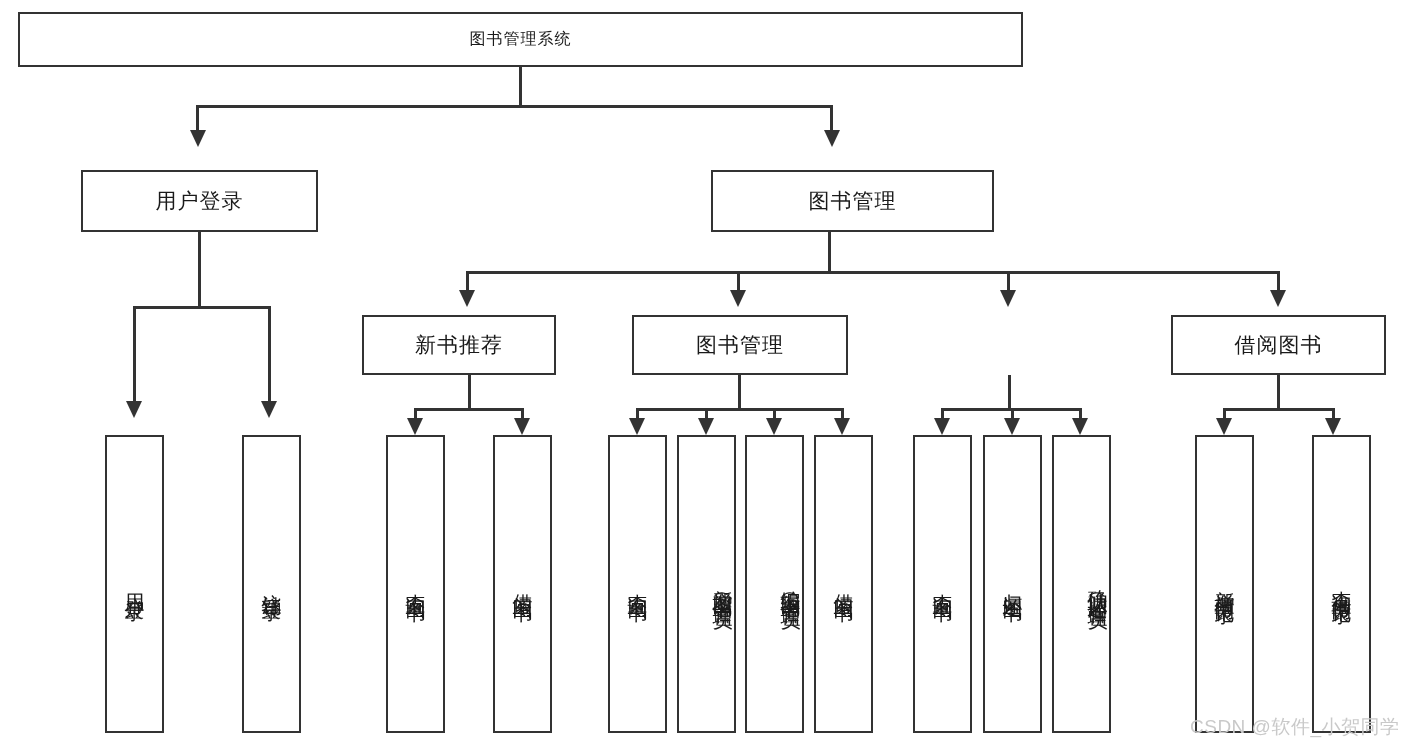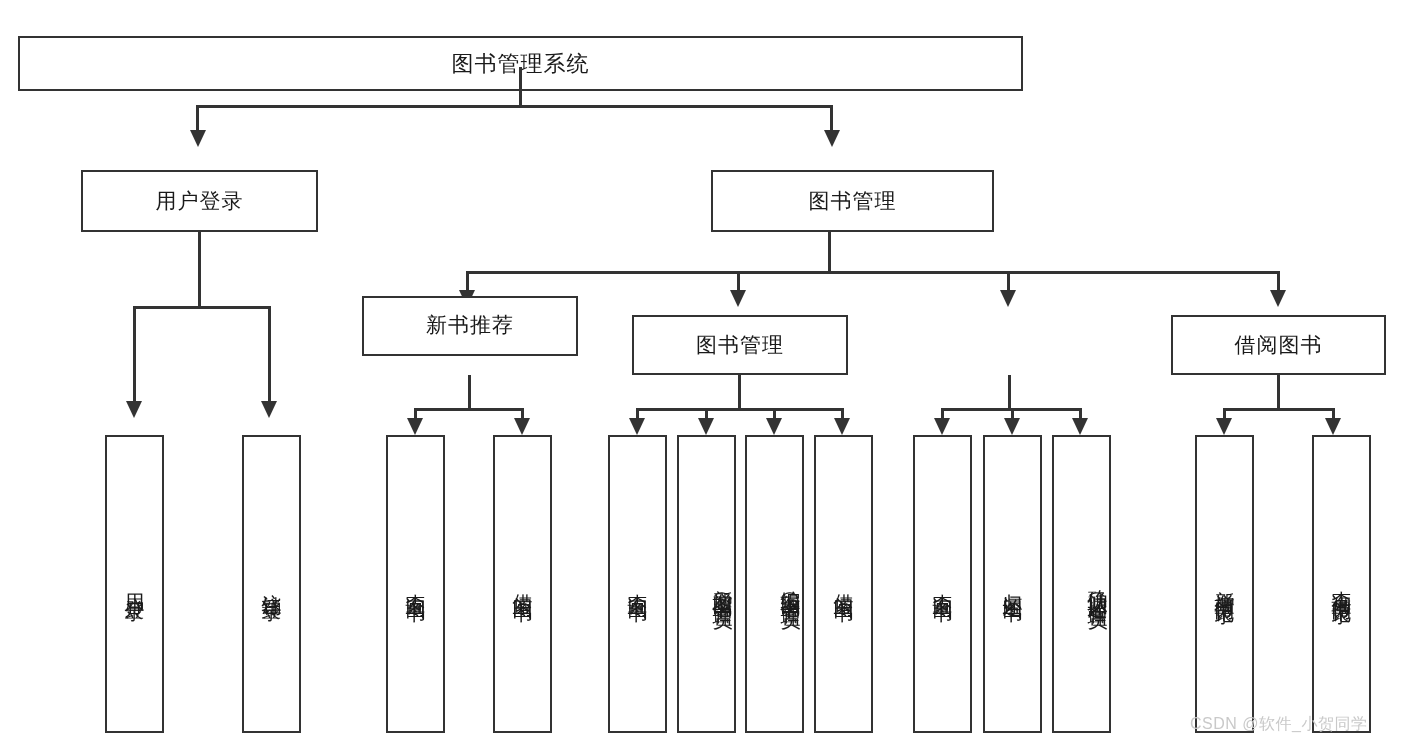--- a/index.html
+++ b/index.html
@@ -26,23 +26,22 @@
     align-items: center;
     justify-content: center;
     color: #1a1a1a;
   }
   .node-h {
     font-size: 21px;
     letter-spacing: 1px;
     line-height: 1.2;
   }
   .node-root {
-    font-size: 22px;
+    font-size: 16px;
     letter-spacing: 1px;
-    margin-top: 24px;
   }
   .node-v {
     writing-mode: vertical-rl;
     text-orientation: upright;
     font-size: 20px;
     letter-spacing: 3px;
     line-height: 1.15;
     align-items: flex-start;
     justify-content: center;
     padding-top: 6px;
@@ -62,21 +61,21 @@
     position: absolute;
     width: 0;
     height: 0;
     border-left: 8px solid transparent;
     border-right: 8px solid transparent;
     border-top: 17px solid #333333;
   }
   .watermark {
     position: absolute;
     color: #c9c9c9;
-    font-size: 16px;
+    font-size: 19px;
     letter-spacing: 0.5px;
     white-space: nowrap;
     user-select: none;
   }
 </style>
 </head>
 <body>
 
 <div id="canvas">
 
@@ -113,21 +112,21 @@
   <div class="conn conn-h" style="left:466px; top:271px; width:814px; height:3px;"></div>
   <div class="conn conn-v" style="left:466px; top:271px; width:3px; height:23px;"></div>
   <div class="arrow" style="left:459px; top:290px;"></div>
   <div class="conn conn-v" style="left:737px; top:271px; width:3px; height:23px;"></div>
   <div class="arrow" style="left:730px; top:290px;"></div>
   <div class="conn conn-v" style="left:1007px; top:271px; width:3px; height:23px;"></div>
   <div class="arrow" style="left:1000px; top:290px;"></div>
   <div class="conn conn-v" style="left:1277px; top:271px; width:3px; height:23px;"></div>
   <div class="arrow" style="left:1270px; top:290px;"></div>
 
-  <div class="node node-h" style="left:362px; top:296px; width:216px; height:60px;font-family:Liberation Serif, serif;">
+  <div class="node node-h" style="left:362px; top:315px; width:194px; height:60px;">
     <span>新书推荐</span>
   </div>
   <div class="node node-h" style="left:632px; top:315px; width:216px; height:60px;">
     <span>图书管理</span>
   </div>
   <div class="node node-h" style="left:1171px; top:315px; width:215px; height:60px;">
     <span>借阅图书</span>
   </div>
 
   <div class="conn conn-v" style="left:468px; top:375px; width:3px; height:33px;"></div>

